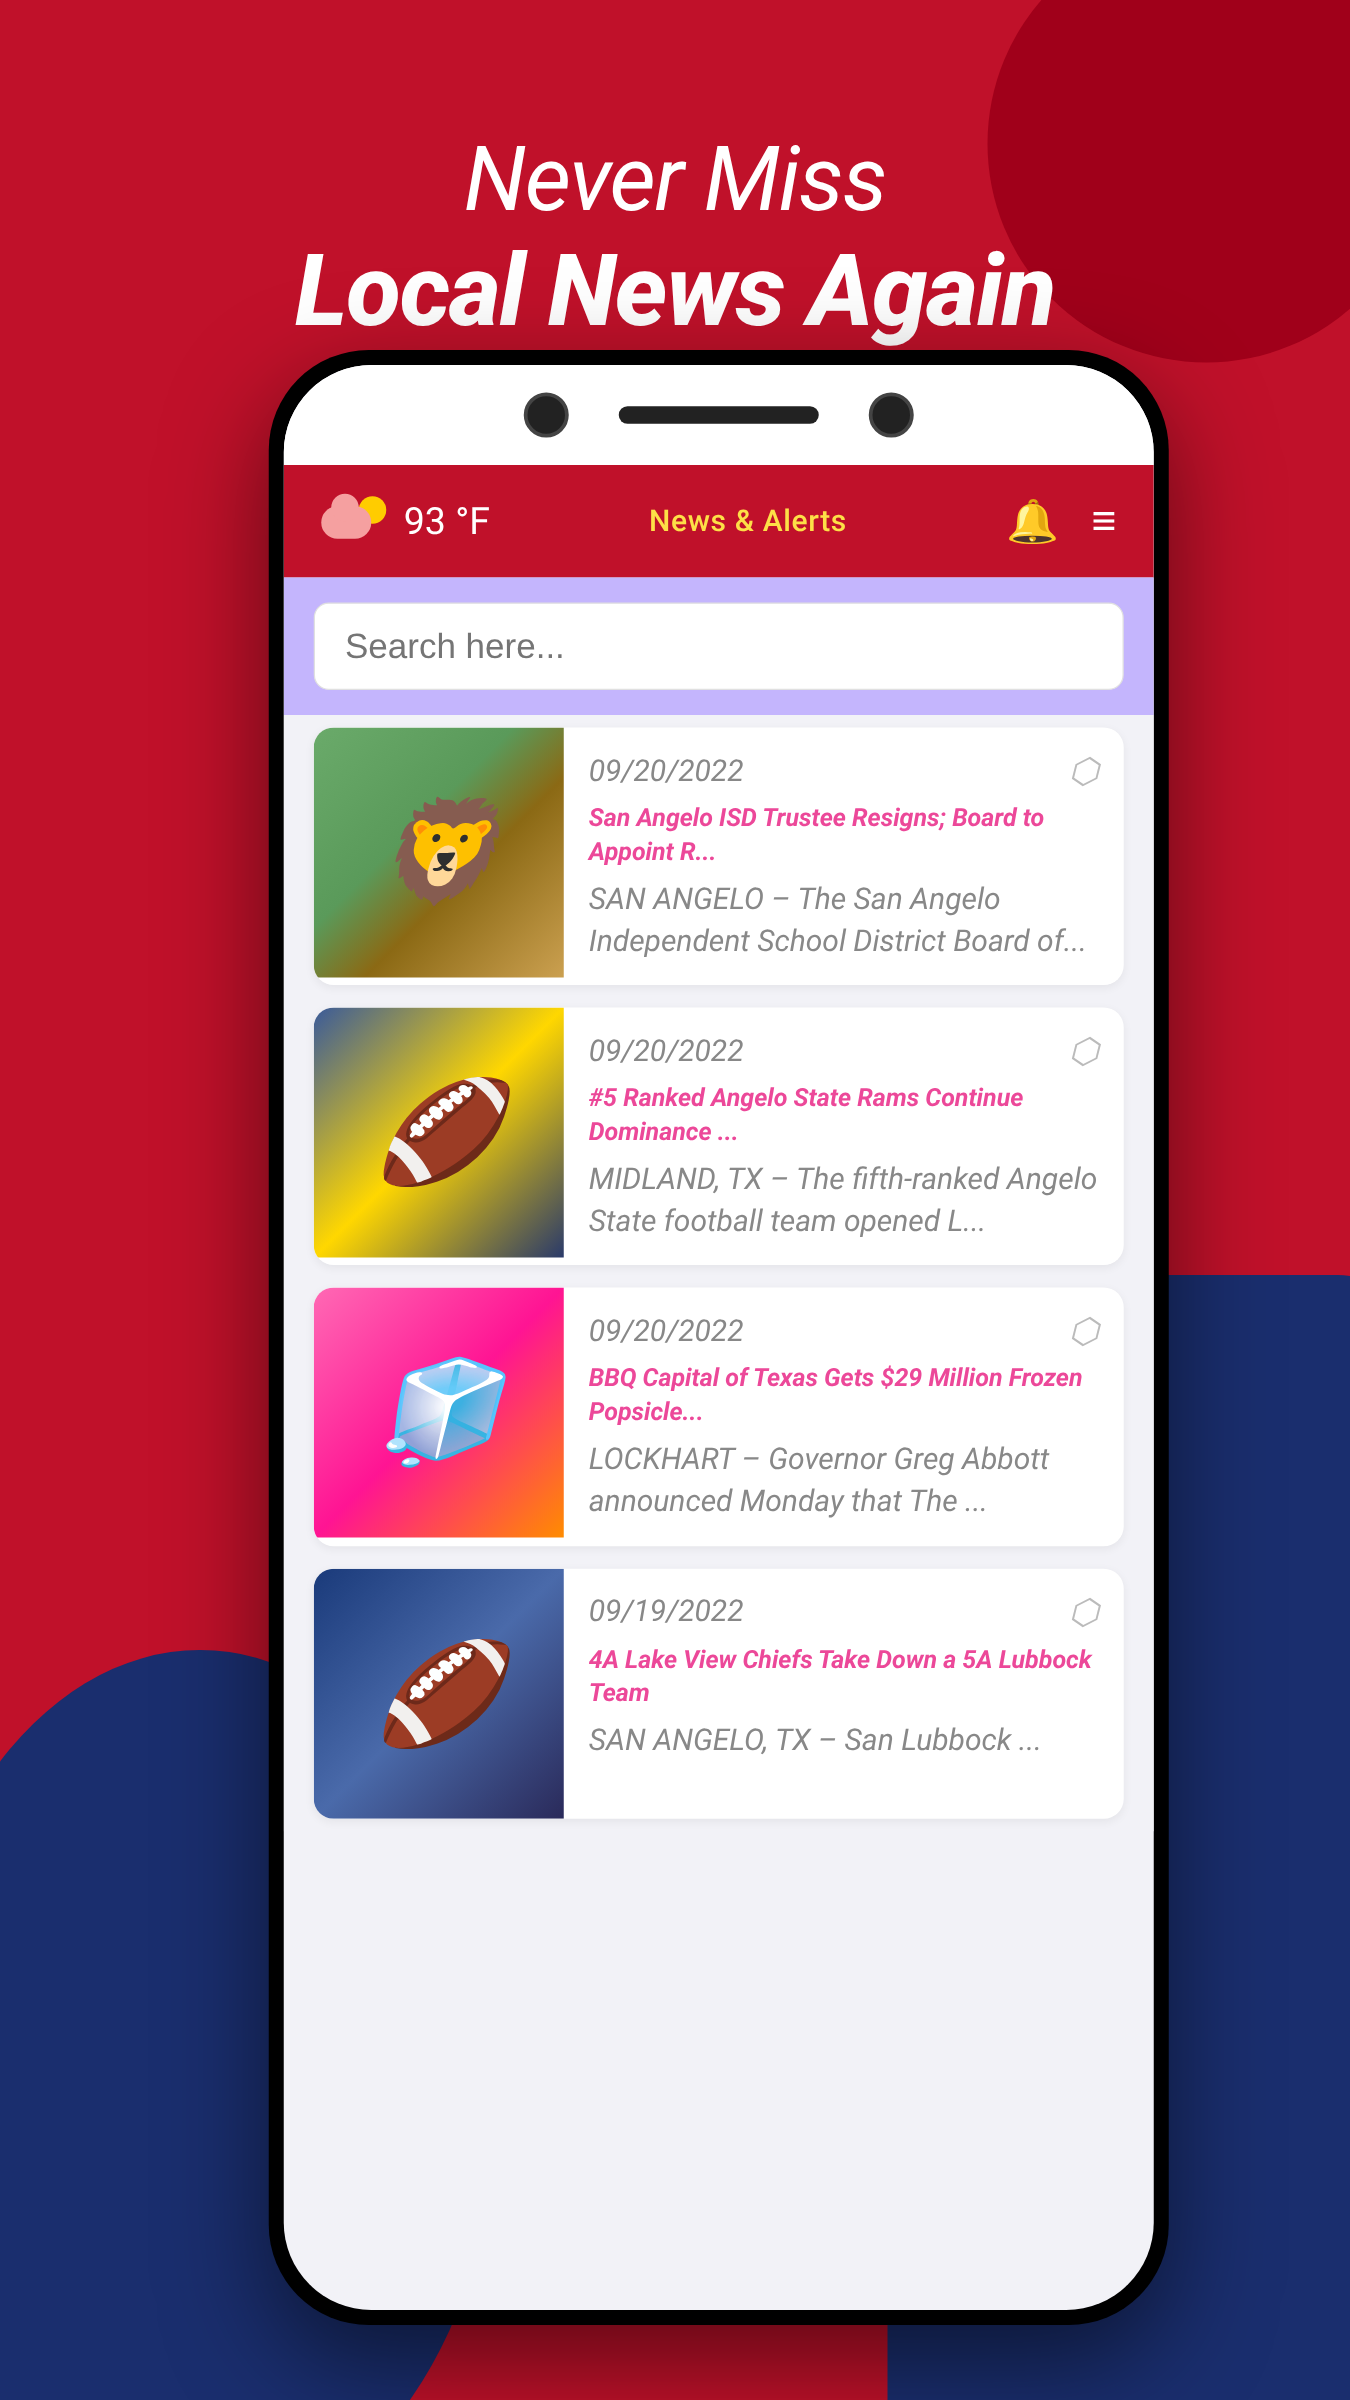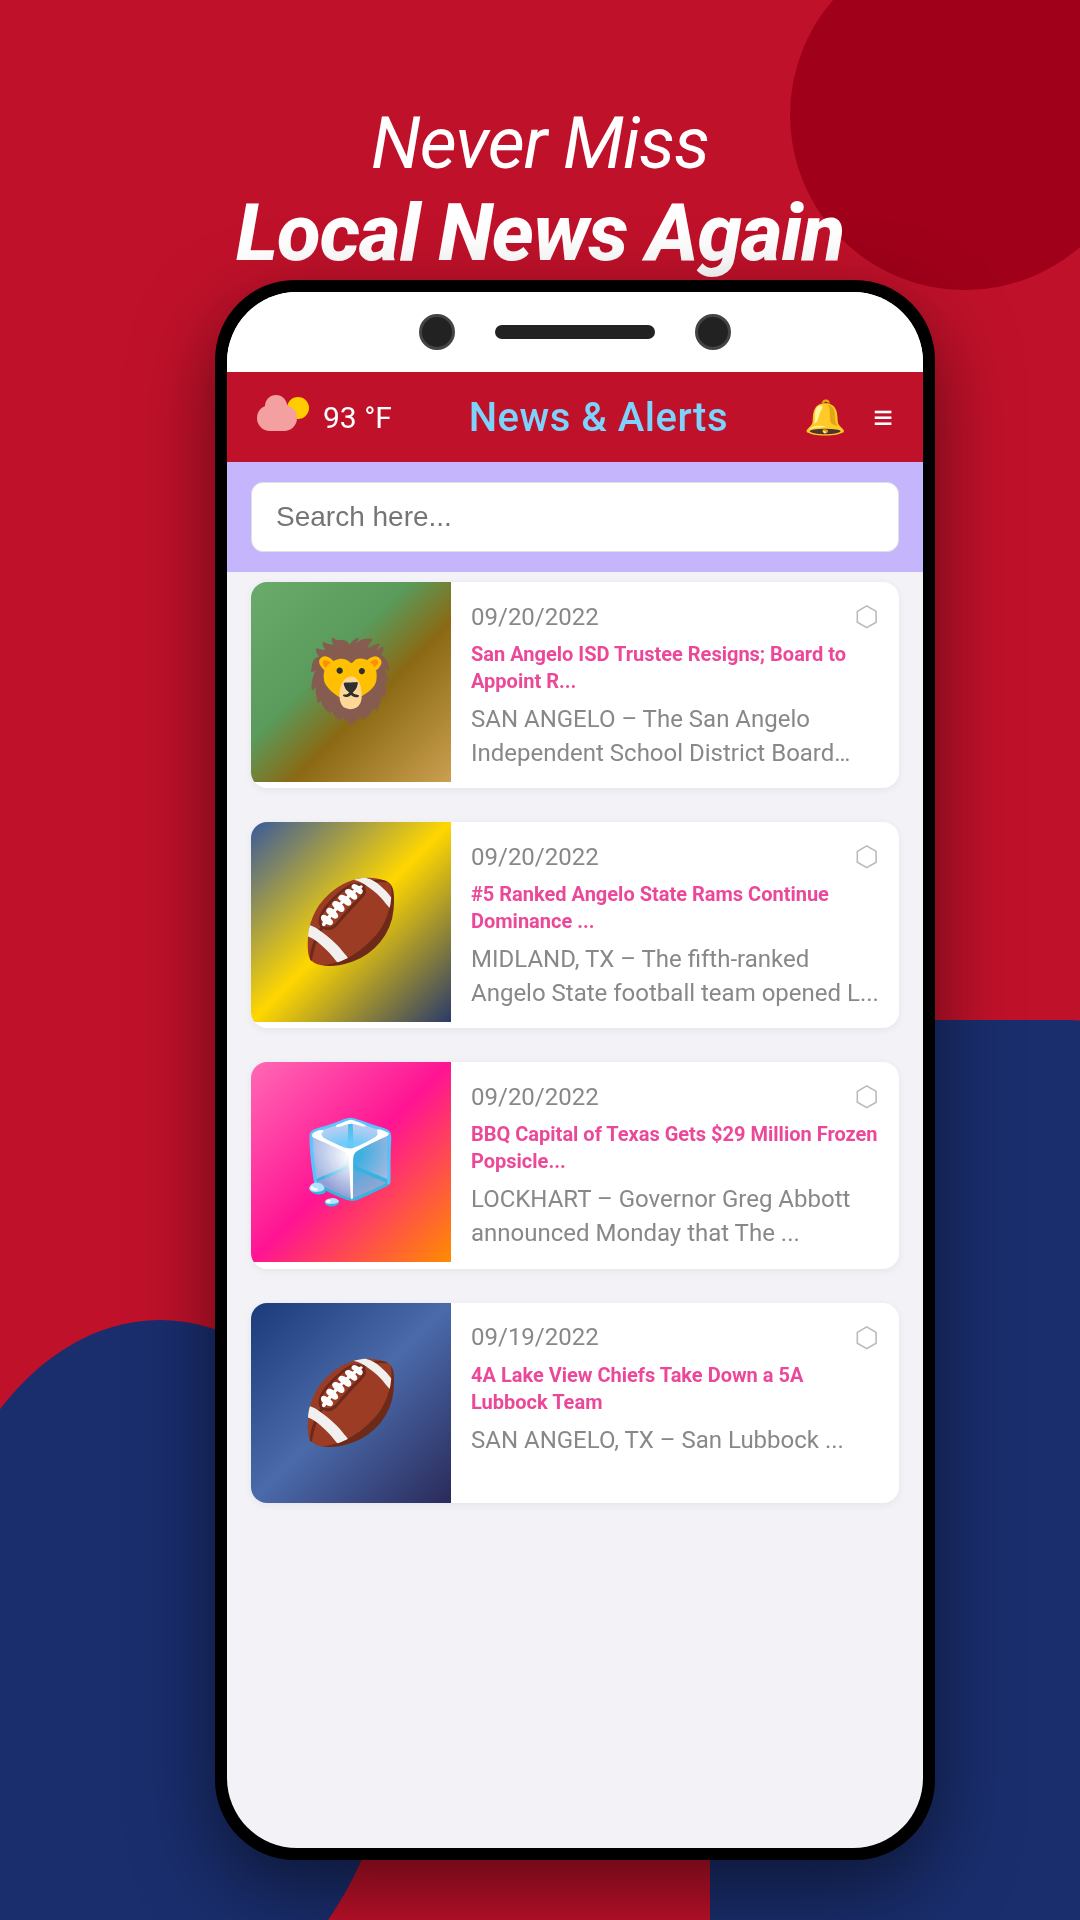--- a/index.html
+++ b/index.html
@@ -194,22 +194,22 @@
       right: 0;
     }
 
     .weather-temp {
       color: #ffffff;
       font-size: 30px;
       font-weight: 400;
     }
 
     .header-title {
-      color: #7dd3fc;
-      font-size: 40px;
+      color: #fde047;
+      font-size: 24px;
       font-weight: 500;
       letter-spacing: 0.5px;
     }
 
     .header-right {
       display: flex;
       align-items: center;
       gap: 26px;
     }
 
@@ -234,22 +234,23 @@
       color: #aaa;
       width: 100%;
     }
 
     
     .news-list {
       background: #f2f2f7;
       padding: 10px 24px;
       display: flex;
       flex-direction: column;
-      gap: 34px;
+      gap: 18px;
       overflow-y: hidden;
+      font-style: italic;
     }
 
     .news-card {
       background: #ffffff;
       border-radius: 16px;
       display: flex;
       align-items: flex-start;
       padding: 0;
       overflow: hidden;
       box-shadow: 0 2px 8px rgba(0,0,0,0.06);

